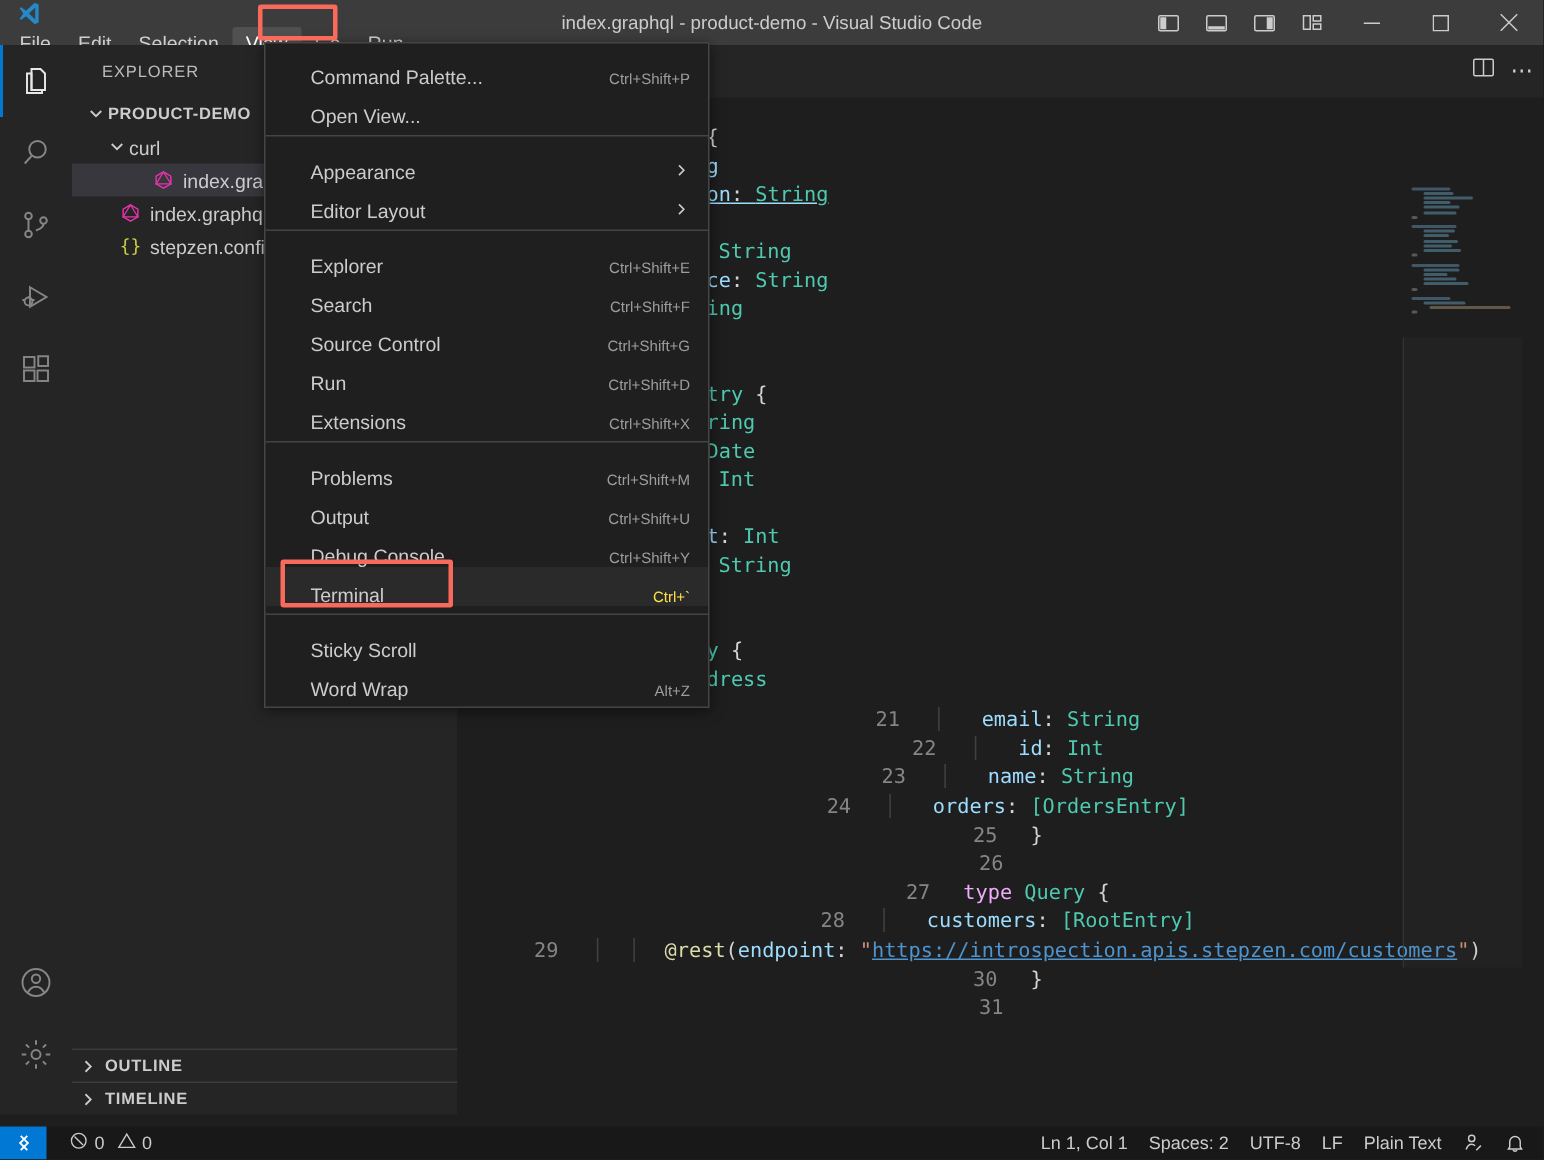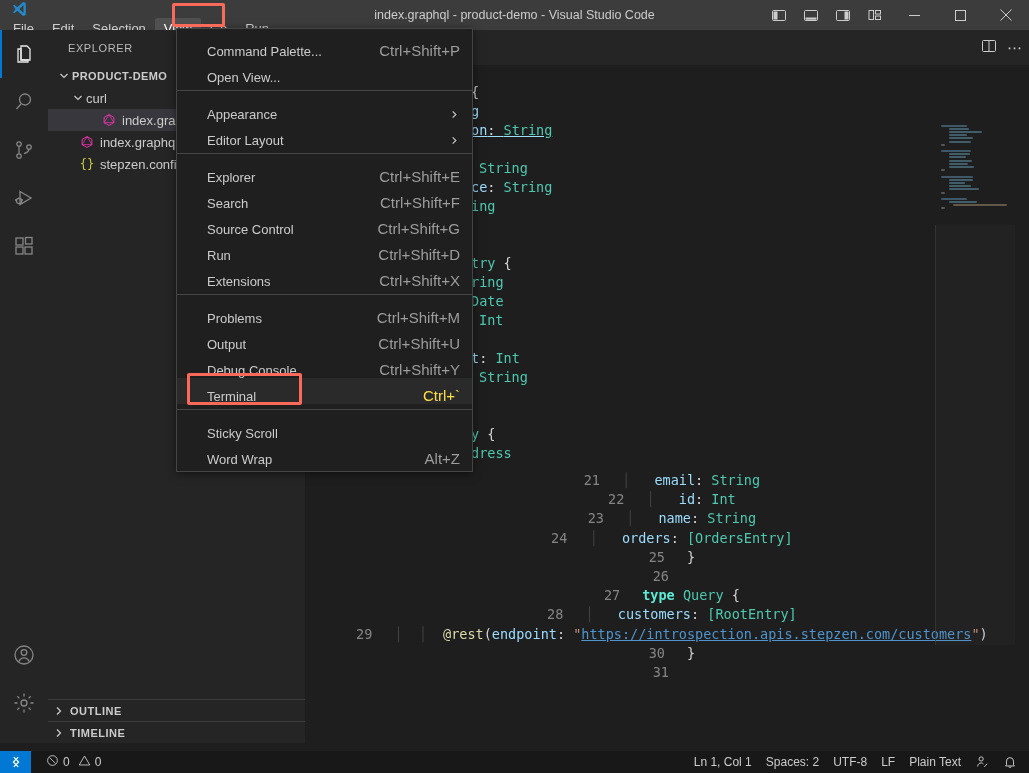--- a/index.html
+++ b/index.html
@@ -100,21 +100,21 @@
   }
   .code-wrap {
     position: absolute; top: 35px; left: 0; width: 724px; height: 678px;
     font-family: "DejaVu Sans Mono", monospace; font-size: 13.5px; line-height: 19.2px;
   }
   .code-line { height: 19.2px; display: flex; white-space: pre; justify-content: center; }
   .ln {
     width: 48px; text-align: right; padding-right: 22px; color: #858585;
     font-family: "DejaVu Sans Mono", monospace; flex: none;
   }
-  .kw { color: #5eead4; font-weight: bold; }
+  .kw { color: #f0abfc; }
   .typ { color: #4ec9b0; }
   .fld { color: #9cdcfe; }
   .pun { color: #d4d4d4; }
   .dir { color: #dcdcaa; }
   .str { color: #ce9178; }
   .link { color: #4e94ce; text-decoration: underline; }
   .indent-guide { color: #404040; }
 
   .minimap {
     position: absolute; right: 14px; top: 35px; width: 80px; height: 678px;
@@ -136,21 +136,21 @@
     background: #1f1f1f; border: 1px solid #454545;
     box-shadow: 0 2px 8px rgba(0,0,0,.5); z-index: 50;
     padding: 4px 0; font-size: 13px;
   }
   .menu-item {
     height: 26px; display: flex; align-items: flex-end; position: relative;
     padding: 0 12px 0 30px; color: #cccccc;
   }
   .menu-item.hover { background: #2a2a2a; }
   .menu-label { flex: 1; white-space: nowrap; }
-  .menu-key { color: #9d9d9d; font-size: 15px; white-space: nowrap; padding-left: 16px; }
+  .menu-key { color: #9d9d9d; font-size: 10px; white-space: nowrap; padding-left: 16px; }
   .menu-key.lit { color: #fde047; }
   .submenu-arrow { color: #cccccc; font-size: 11px; }
   .menu-sep { height: 1px; background: #454545; margin: 5px 0; }
 
   
   .statusbar {
     position: absolute; left: 0; bottom: 0; width: 1029px; height: 22px;
     background: #181818; display: flex; align-items: center;
     font-size: 12px; color: #cccccc;
   }

